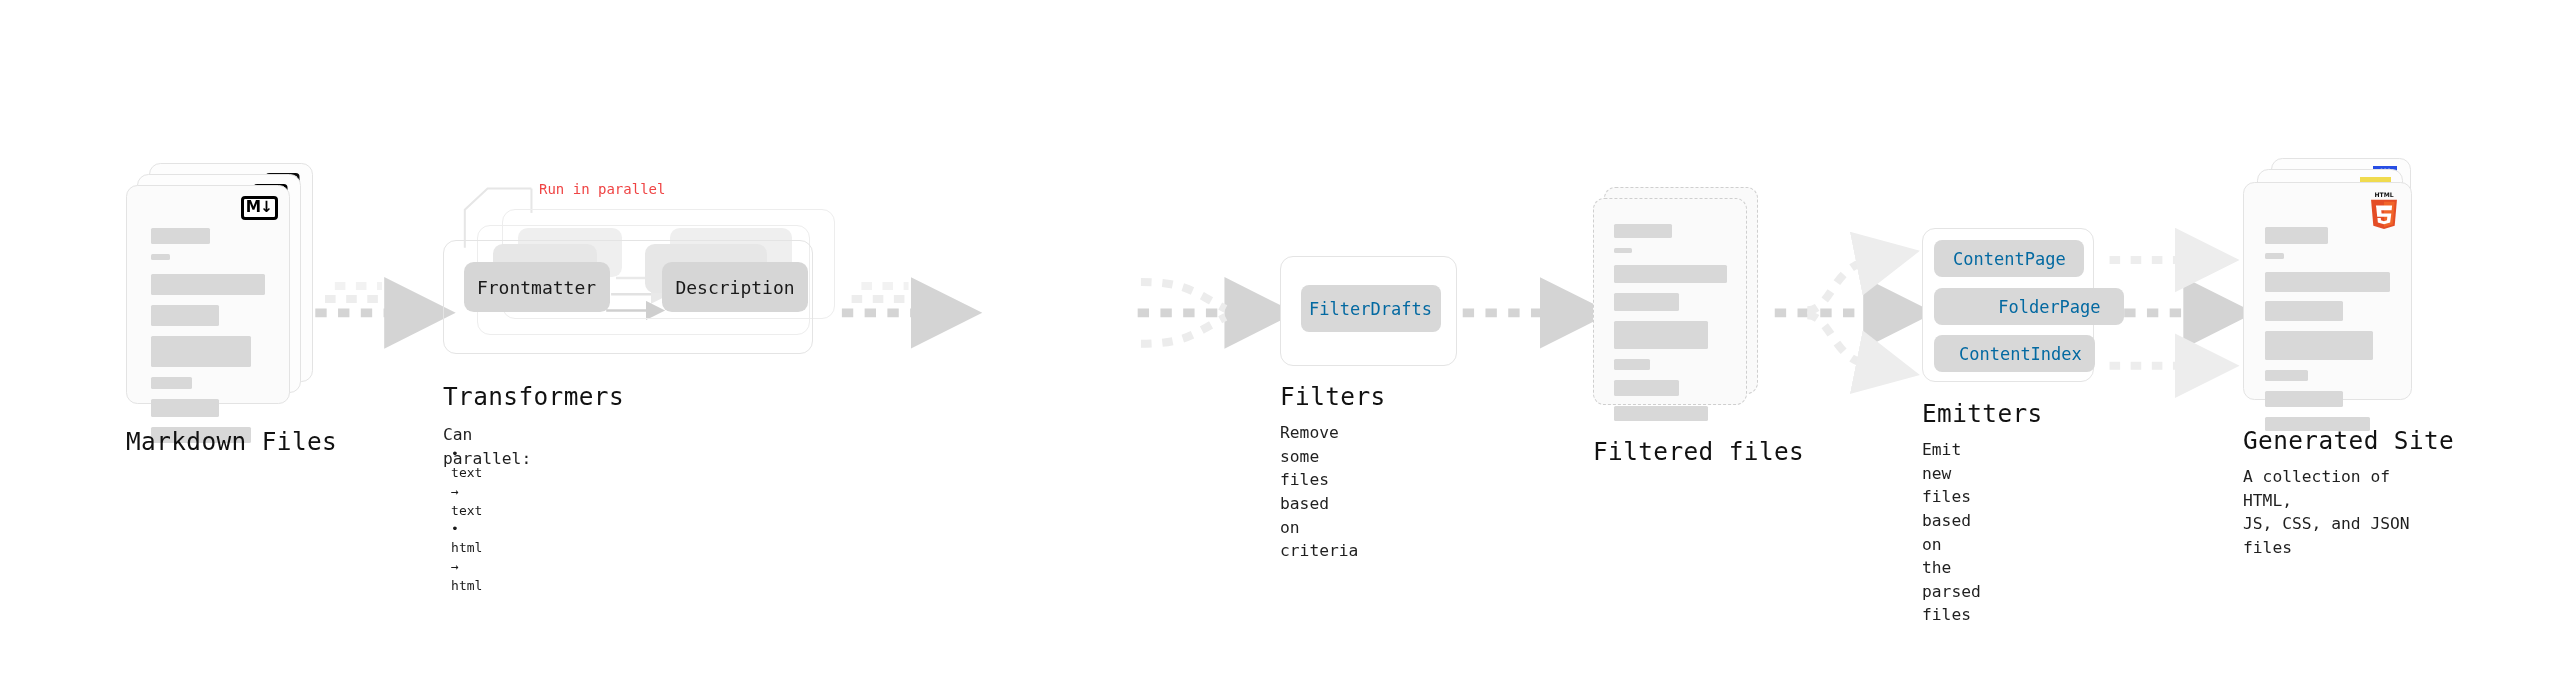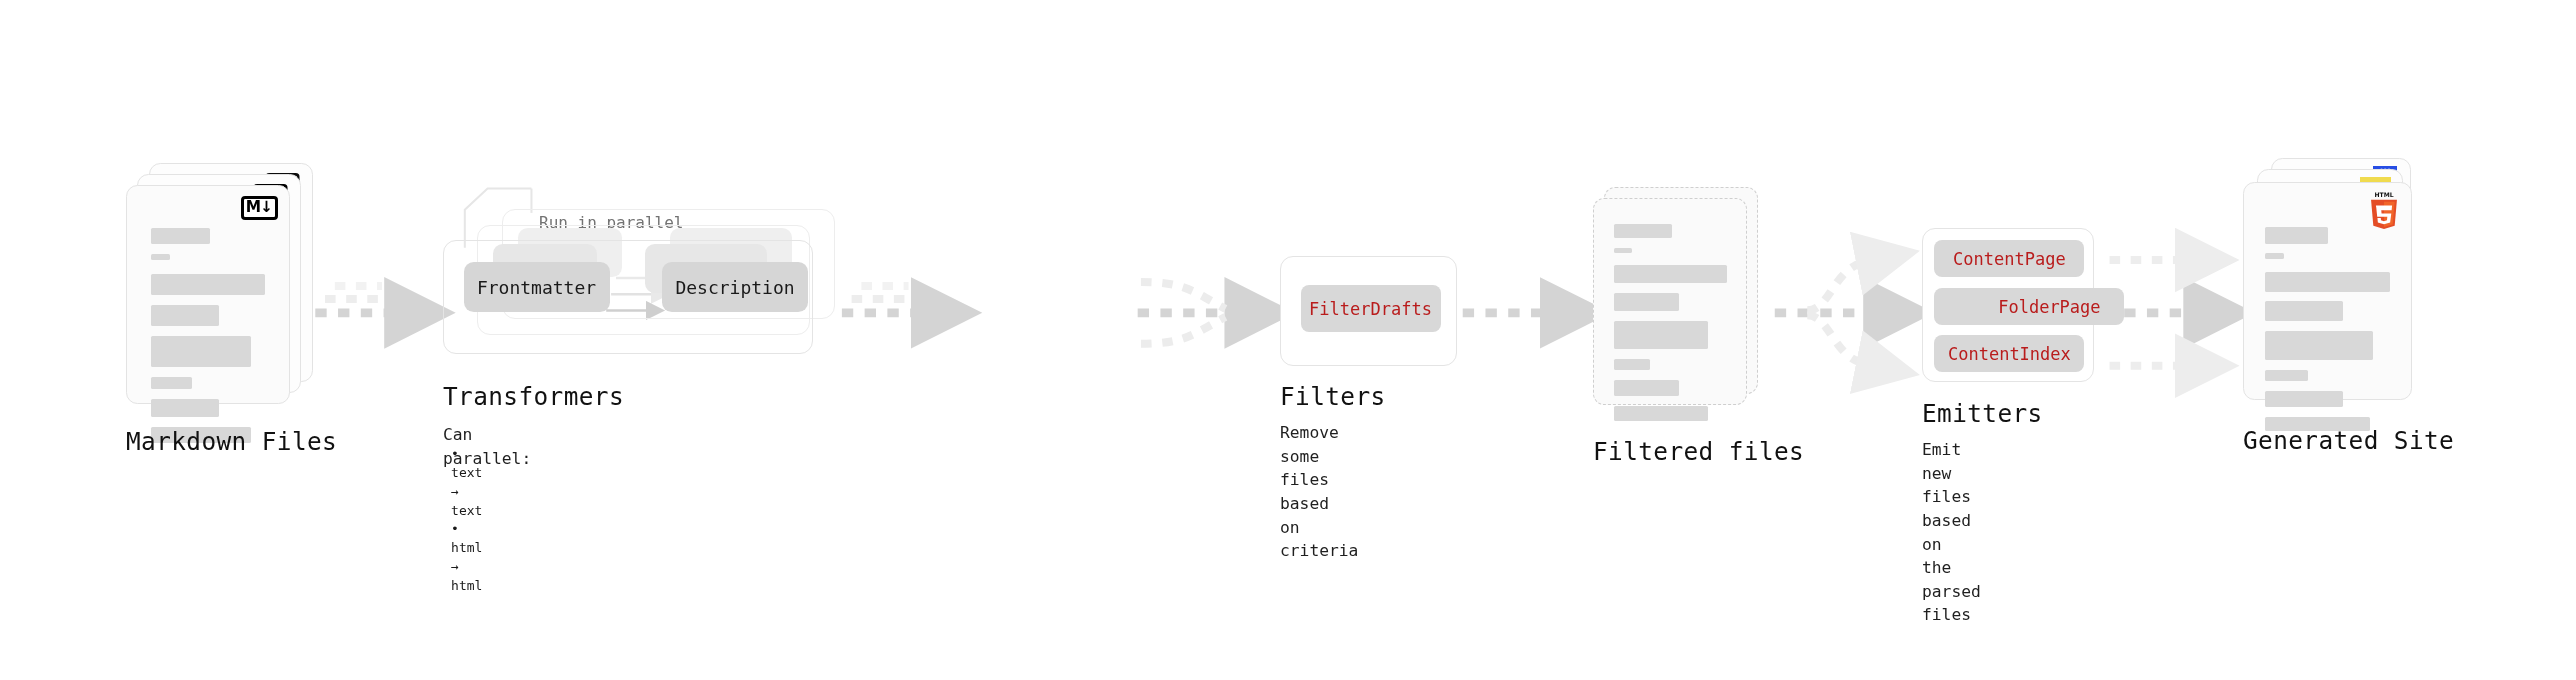--- a/index.html
+++ b/index.html
@@ -129,43 +129,42 @@
     color: #1a1a1a;
     box-sizing: border-box;
     white-space: nowrap;
   }
   .chip.lvl0 { background: #d6d6d6; }
   .chip.lvl1 { background: #e7e7e7; color: transparent; }
   .chip.lvl2 { background: #efefef; color: transparent; }
 
   .parallel-label {
     position: absolute;
-    font-size: 16px;
-    color: #737373;
+    font-size: 14px;
+    color: #ef4444;
     white-space: nowrap;
-    margin-top: 32px;
   }
 
   
   .group-box {
     position: absolute;
     box-sizing: border-box;
     border: 1.6px solid #e4e4e4;
     border-radius: 13px;
     background: #ffffff;
   }
   .pill {
     position: absolute;
     background: #d8d8d8;
     border-radius: 8.1px;
     display: flex;
     align-items: center;
     justify-content: center;
     font-size: 17px;
-    color: #b91c1c;
+    color: #0369a1;
     white-space: nowrap;
   }
 
   svg.overlay {
     position: absolute;
     left: 0;
     top: 0;
     width: 2576px;
     height: 681px;
     pointer-events: none;
@@ -333,21 +332,21 @@
         </div>
       </div>
     </div>
     <div class="stage-title" style="position:absolute; left:0px; top:250px;">Filtered files</div>
   </div>
 
   <div class="stage" style="left:1922px; top:228px;">
     <div class="group-box" style="left:0px; top:0px; width:172px; height:154px;">
       <div class="pill" style="left:11.4px; top:11.4px; width:150px; height:37px;">ContentPage</div>
       <div class="pill" style="left:11.4px; top:59px; width:150px; height:37px;padding-left:40px;">FolderPage</div>
-      <div class="pill" style="left:11.4px; top:106px; width:150px; height:37px;">ContentIndex</div>
+      <div class="pill" style="left:11.4px; top:106px; width:150px; height:37px;padding-left:11px;">ContentIndex</div>
     </div>
     <div class="stage-title" style="position:absolute; left:0px; top:171px;">Emitters</div>
     <div class="stage-desc" style="position:absolute; left:0px; top:210px;">Emit new files based on
 the parsed files</div>
   </div>
 
   <div class="stage" style="left:2243px; top:158px;">
     <div class="doc-stack" style="width:195px; height:244px;">
 
       <div class="doc-card back2" style="left:28px; top:0px; width:140px; height:215px;">
@@ -377,16 +376,18 @@
           <div class="sk-line" style="width:100%; height:19.5px;"></div>
           <div class="sk-line" style="width:62%;  height:19.5px;"></div>
           <div class="sk-line" style="width:86%;  height:29px;"></div>
           <div class="sk-line" style="width:34%;  height:11.4px;"></div>
           <div class="sk-line" style="width:62%;  height:16.3px;"></div>
           <div class="sk-line" style="width:84%;  height:14.6px;"></div>
         </div>
       </div>
     </div>
     <div class="stage-title" style="position:absolute; left:0px; top:268px;">Generated Site</div>
+    <div class="stage-desc" style="position:absolute; left:0px; top:307px;">A collection of HTML,
+JS, CSS, and JSON files</div>
   </div>
 
 </div>
 
 
 </body></html>

